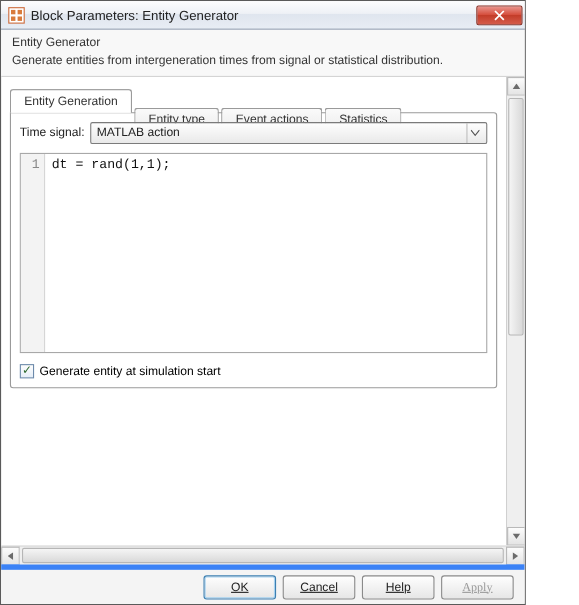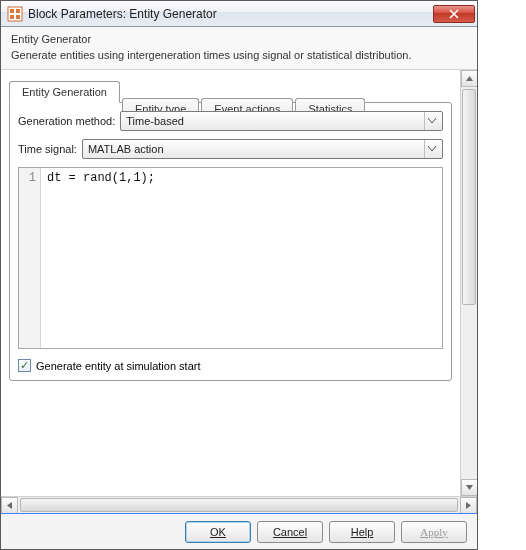--- a/index.html
+++ b/index.html
@@ -195,21 +195,21 @@
     border-top: 1px solid #d0d0d0;
   }
   .hscroll .track { flex:1; background:#efefef; position:relative; }
   .hscroll .thumb {
     position:absolute; top:1px; bottom:1px;
     background: linear-gradient(to bottom, #f5f5f5, #d9d9d9);
     border:1px solid #b6b6b6; border-radius:2px;
   }
   .button-row {
     height: 36px;
-    border-top: 1px solid #3b82f6;
+    border-top: 5px solid #3b82f6;
     background: #f4f4f4;
     display: flex;
     align-items: center;
     justify-content: flex-end;
     padding: 0 10px;
     gap: 6px;
   }
   .btn {
     min-width: 66px;
     height: 22px;
@@ -253,45 +253,34 @@
     <div class="close-btn">
       <svg viewBox="0 0 10 10">
           <path d="M1 1 L9 9 M9 1 L1 9" stroke="#fff" stroke-width="1.6"></path>
         </svg>
     </div>
   </div>
 
   <div class="content">
     <div class="desc-block">
       <div class="desc-title">Entity Generator</div>
-      <div class="desc-text">Generate entities using intergeneration times using signal or statistical distribution.</div>
+      <div class="desc-text">Generate entities from intergeneration times from signal or statistical distribution.</div>
     </div>
 
     <div class="main-scroll">
       <div class="main-inner">
 
         <div class="tabs-row">
           <div class="tab active"><span>Entity Generation</span></div>
           <div class="tab"><span>Entity type</span></div>
           <div class="tab"><span>Event actions</span></div>
           <div class="tab"><span>Statistics</span></div>
         </div>
 
         <div class="tab-pane">
-          <div class="field-row">
-            <span class="field-label">Generation method:</span>
-            <div class="select">
-              <span class="sel-text">Time-based</span>
-              <span class="chev">
-                  <svg width="8" height="6" viewBox="0 0 8 6">
-                    <path d="M0 0 L4 5 L8 0" fill="none" stroke="#555" stroke-width="1"></path>
-                  </svg>
-                </span>
-            </div>
-          </div>
 
           <div class="field-row">
             <span class="field-label">Time signal:</span>
             <div class="select">
               <span class="sel-text">MATLAB action</span>
               <span class="chev">
                   <svg width="8" height="6" viewBox="0 0 8 6">
                     <path d="M0 0 L4 5 L8 0" fill="none" stroke="#555" stroke-width="1"></path>
                   </svg>
                 </span>

